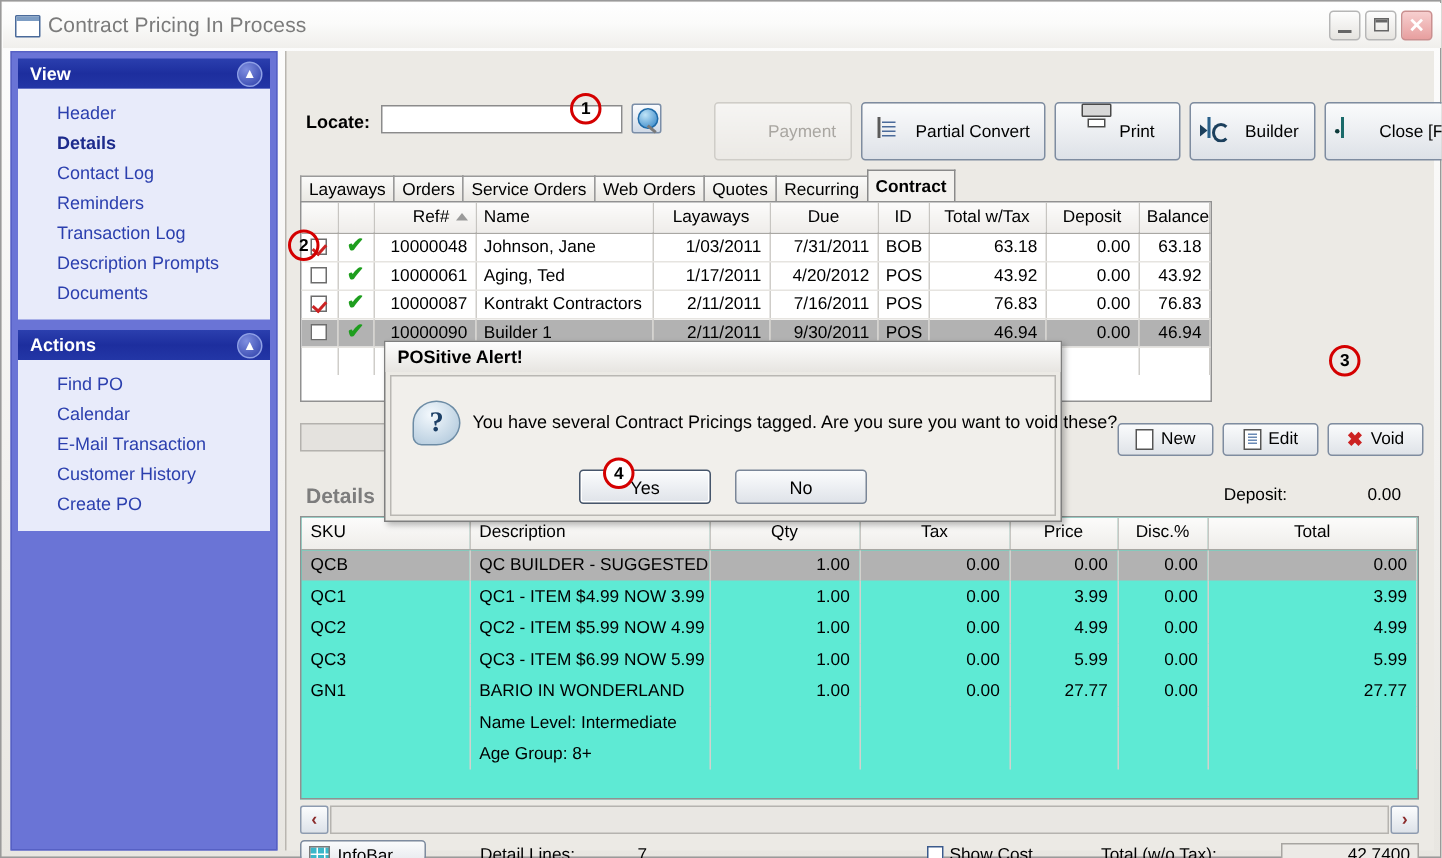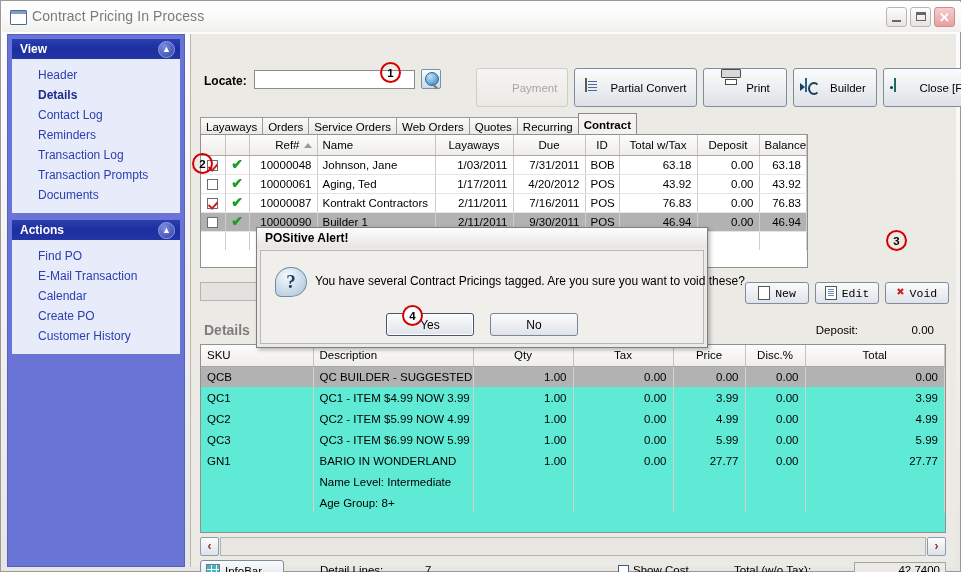--- a/index.html
+++ b/index.html
@@ -197,21 +197,21 @@
   }
   .tick{color:#1e9e1e;font-size:14px;font-weight:bold;line-height:10px;}
 
   
   .gridbtns{position:absolute;left:9px;top:248px;width:746px;height:26px;}
   .sbtn{
     position:absolute;top:0;height:22px;width:64px;
     border:1px solid #7e8ca0;border-radius:3px;
     background:linear-gradient(to bottom,#fafbfc,#dfe3e8);
     display:flex;align-items:center;justify-content:center;gap:5px;
-    font-size:11.5px;box-sizing:border-box;cursor:default;font-family:Liberation Mono, monospace;
+    font-size:11.5px;box-sizing:border-box;cursor:default;
   }
   .pg-left{position:absolute;left:0;top:0;width:110px;height:19px;
     border:1px solid #b4b2ae;background:#e4e2de;box-sizing:border-box;}
   .sm-doc{width:10px;height:12px;background:#fff;border:1px solid #555;position:relative;}
   .sm-doc.lines:before{content:"";position:absolute;left:2px;top:2px;width:6px;height:1px;
     background:#6a8ab5;box-shadow:0 2px 0 #6a8ab5,0 4px 0 #6a8ab5,0 6px 0 #6a8ab5;}
   .x-red{color:#cc2222;font-weight:bold;font-size:13px;line-height:10px;}
 
   
   .details-bar{position:absolute;left:9px;top:284px;width:746px;height:26px;}
@@ -345,36 +345,36 @@
         <div class="navhead">
           <span>View</span>
           <span class="chev">▲</span>
         </div>
         <div class="navbody">
           <div class="navitem">Header</div>
           <div class="navitem active">Details</div>
           <div class="navitem">Contact Log</div>
           <div class="navitem">Reminders</div>
           <div class="navitem">Transaction Log</div>
-          <div class="navitem">Transaction Prompts</div>
+          <div class="navitem">Description Prompts</div>
           <div class="navitem">Documents</div>
         </div>
       </div>
 
       <div class="navgroup" style="margin-top:7px;">
         <div class="navhead">
           <span>Actions</span>
           <span class="chev">▲</span>
         </div>
         <div class="navbody">
           <div class="navitem">Find PO</div>
+          <div class="navitem">Calendar</div>
           <div class="navitem">E-Mail Transaction</div>
-          <div class="navitem">Calendar</div>
+          <div class="navitem">Customer History</div>
           <div class="navitem">Create PO</div>
-          <div class="navitem">Customer History</div>
         </div>
       </div>
     </div>
 
     <div class="content">
 
       <div class="locate-label">Locate:</div>
       <input class="locate-input" type="text" placeholder="" style="">
       <div class="locate-btn">
         <div class="globe"></div>

